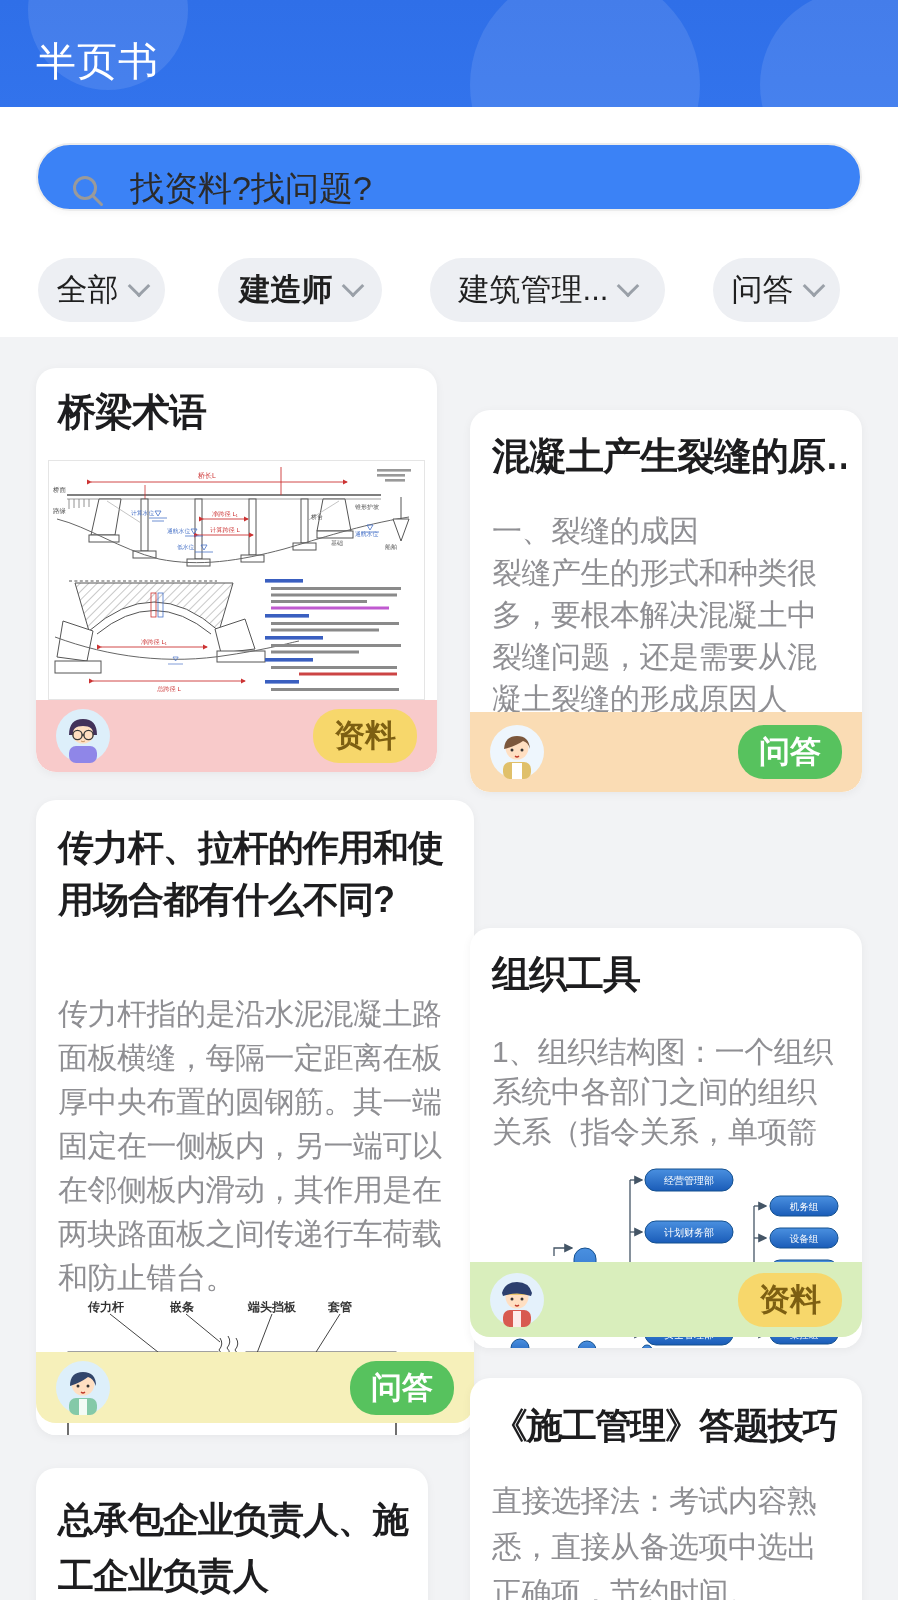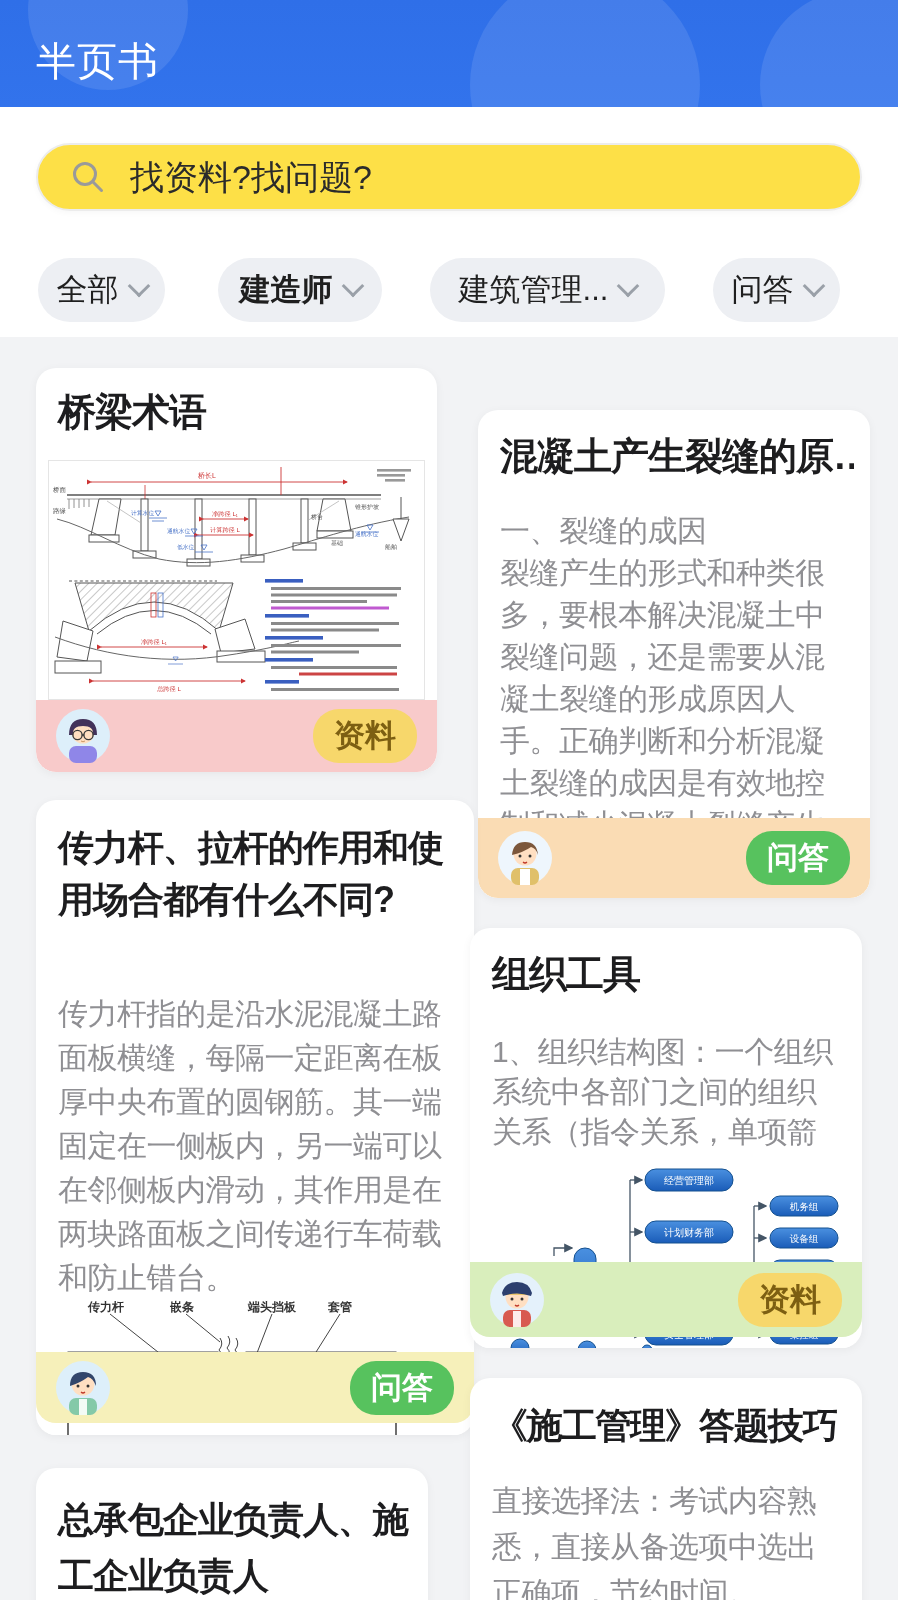--- a/index.html
+++ b/index.html
@@ -9,40 +9,40 @@
   .hdr{position:absolute;left:0;top:0;width:898px;height:107px;overflow:hidden;
        background:linear-gradient(180deg,#2f6fe8 0%,#3273ec 100%);padding-left:10px;}
   .hdr .blob{position:absolute;border-radius:50%;background:rgba(255,255,255,0.10);}
   .b1{left:28px;top:-70px;width:160px;height:160px;}
   .b2{left:470px;top:-30px;width:230px;height:230px;background:rgba(255,255,255,0.13);}
   .b3{left:760px;top:-10px;width:190px;height:190px;}
   .app-title{position:absolute;left:36px;top:34px;font-size:40px;color:#fff;font-weight:500;letter-spacing:1px;}
   
   .top-white{position:absolute;left:0;top:107px;width:898px;height:230px;background:#ffffff;}
   .search{position:absolute;left:36px;top:36px;width:826px;height:68px;box-sizing:border-box;
-          border:2px solid #ececec;border-radius:36px;background:#fde047;display:flex;align-items:center;
+          border:2px solid #ececec;border-radius:36px;background:#3b82f6;display:flex;align-items:flex-end;
           box-shadow:0 2px 6px rgba(0,0,0,0.03);}
   .search svg{margin-left:32px;flex:0 0 auto;}
   .search input{border:none;outline:none;background:transparent;font-size:34px;color:#2b2b2b;
                 margin-left:22px;width:600px;font-family:inherit;}
   .search input::placeholder{color:#2b2b2b;opacity:1;}
   .chips{position:absolute;left:0;top:151px;width:898px;height:64px;padding-left:34px;}
   .chip{position:absolute;height:64px;border-radius:32px;background:#edeff3;display:flex;
         align-items:center;justify-content:center;font-size:31px;color:#1f1f1f;cursor:pointer;}
   .chip .car{width:13px;height:13px;border-right:3px solid #9aa0a8;border-bottom:3px solid #9aa0a8;
              transform:rotate(45deg);margin-left:12px;margin-top:-8px;}
   .ch0{left:38px;width:127px;}  .ch1{left:218px;width:164px;font-weight:bold;}
   .ch2{left:430px;width:235px;} .ch3{left:713px;width:127px;}
   
   .card{position:absolute;background:#fff;border-radius:20px;overflow:hidden;
         box-shadow:0 2px 10px rgba(0,0,0,0.05);}
   .c1{left:36px;top:368px;width:392px;height:404px;padding-left:9px;}
   .c2{left:36px;top:800px;width:438px;height:635px;}
   .c3{left:36px;top:1468px;width:392px;height:160px;}
-  .cA{left:470px;top:410px;width:392px;height:488px;margin-left:8px;}
+  .cA{left:470px;top:410px;width:392px;height:382px;}
   .cB{left:470px;top:928px;width:392px;height:420px;}
   .cC{left:470px;top:1378px;width:392px;height:250px;}
   .t{position:absolute;left:22px;right:16px;color:#1d1d1f;font-weight:bold;font-size:36px;
      line-height:52px;letter-spacing:-1px;}
   .t-one{white-space:nowrap;overflow:hidden;}
   .body{position:absolute;left:22px;right:20px;color:#8f8f93;font-size:30px;line-height:44px;
         letter-spacing:-0.5px;white-space:pre-line;overflow:hidden;}
   
   .foot{position:absolute;left:0;right:0;display:flex;align-items:center;justify-content:space-between;
         padding:0 20px;box-sizing:border-box;border-radius:0 0 20px 20px;gap:20px;}

